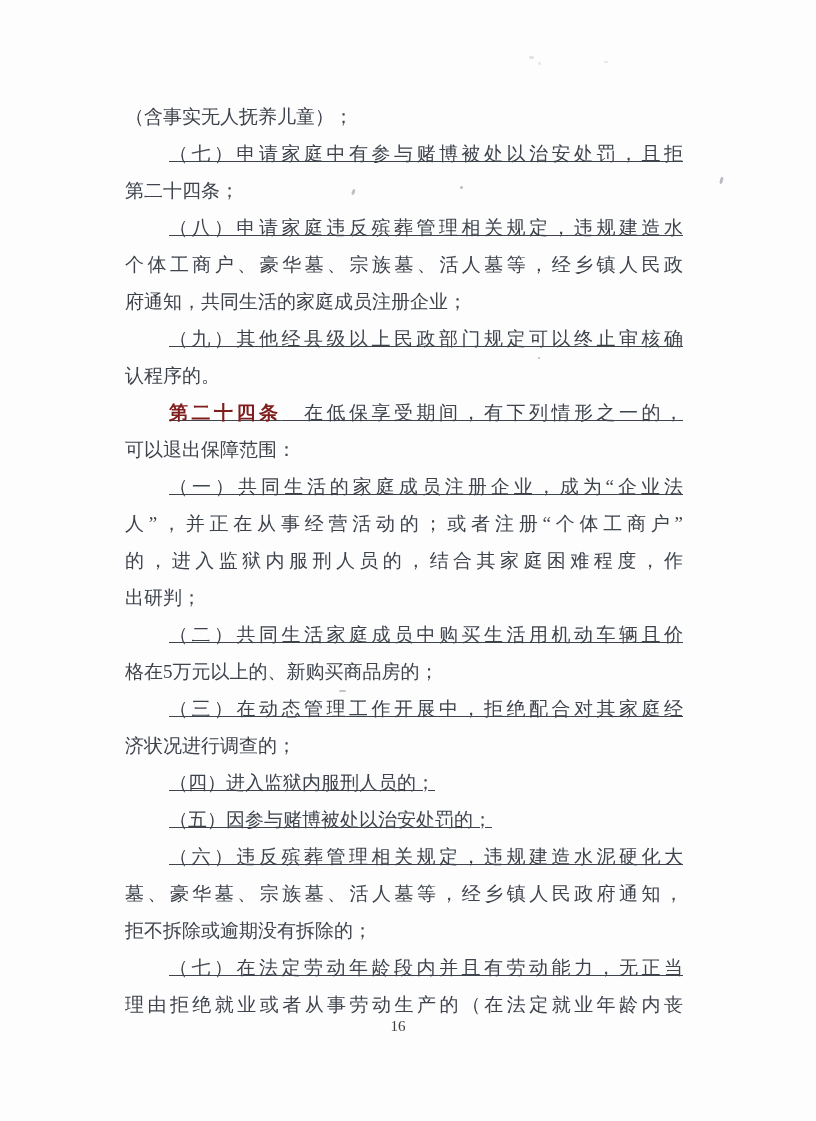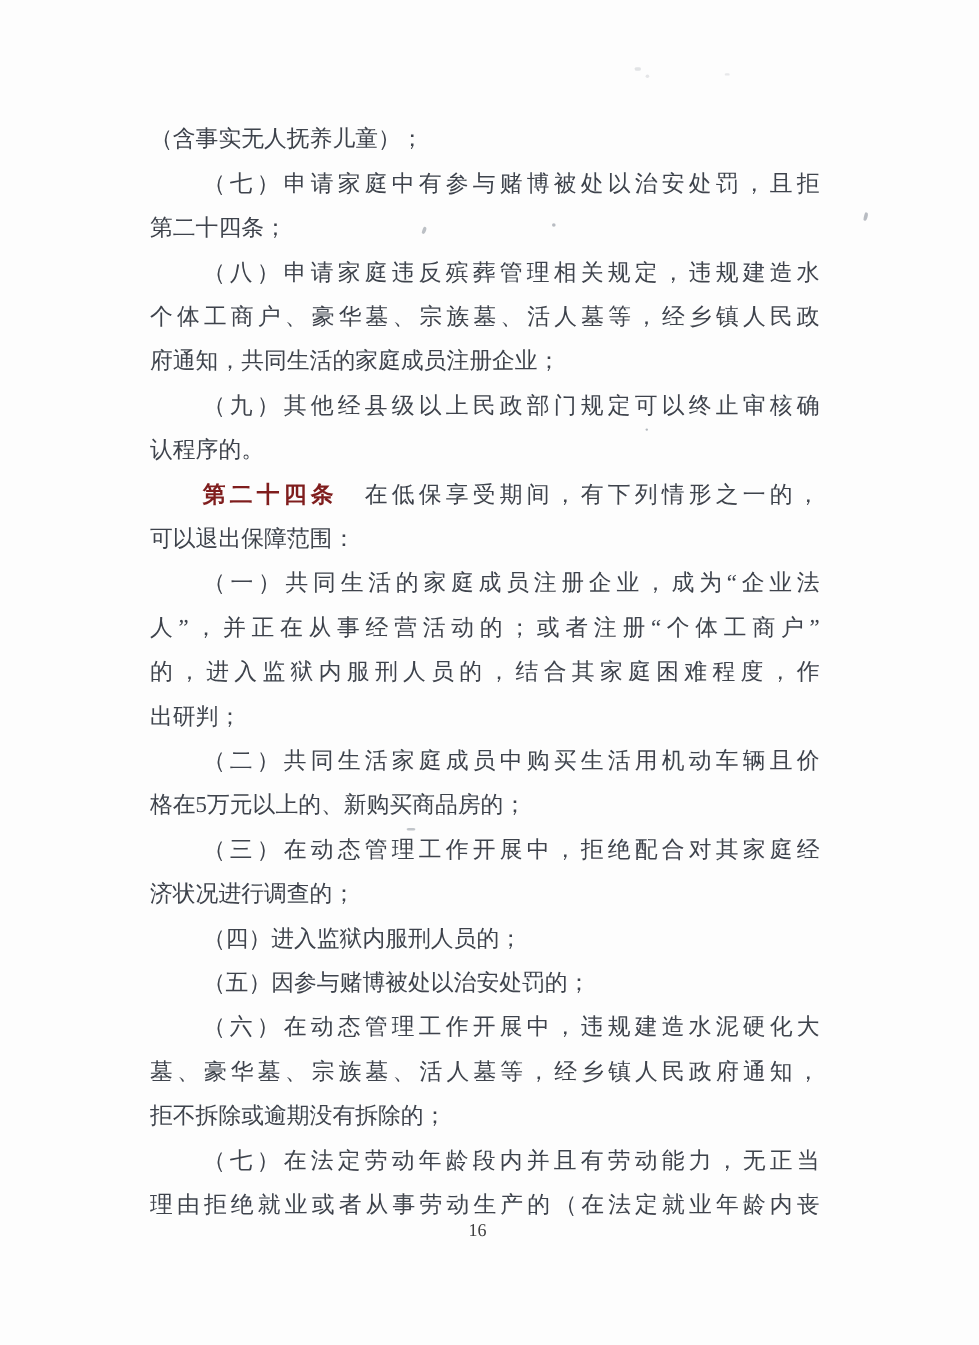--- a/index.html
+++ b/index.html
@@ -34,20 +34,21 @@
     text-align: justify;
     text-align-last: left;
     letter-spacing: 0;
   }
   .line.fill {
     white-space: normal;
     text-align-last: justify;
   }
   .line.indent {
     padding-left: 44px;
+    text-decoration: underline;
   }
   .line .bold-lead {
     font-weight: bold;
     color: #7f1d1d;
   }
   .page-number {
     position: absolute;
     top: 1015px;
     left: 0;
     width: 796px;
@@ -90,21 +91,21 @@
       <div class="line indent fill">（一）共同生活的家庭成员注册企业，成为“企业法</div>
       <div class="line fill">人”，并正在从事经营活动的；或者注册“个体工商户”</div>
       <div class="line fill">的，进入监狱内服刑人员的，结合其家庭困难程度，作</div>
       <div class="line">出研判；</div>
       <div class="line indent fill">（二）共同生活家庭成员中购买生活用机动车辆且价</div>
       <div class="line">格在5万元以上的、新购买商品房的；</div>
       <div class="line indent fill">（三）在动态管理工作开展中，拒绝配合对其家庭经</div>
       <div class="line">济状况进行调查的；</div>
       <div class="line indent">（四）进入监狱内服刑人员的；</div>
       <div class="line indent">（五）因参与赌博被处以治安处罚的；</div>
-      <div class="line indent fill">（六）在动态管理工作开展中，违规建造水泥硬化大</div>
+      <div class="line indent fill">（六）违反殡葬管理相关规定，违规建造水泥硬化大</div>
       <div class="line fill">墓、豪华墓、宗族墓、活人墓等，经乡镇人民政府通知，</div>
       <div class="line">拒不拆除或逾期没有拆除的；</div>
       <div class="line indent fill">（七）在法定劳动年龄段内并且有劳动能力，无正当</div>
       <div class="line fill">理由拒绝就业或者从事劳动生产的（在法定就业年龄内丧</div>
     </div>
 
   <div class="page-number">16</div>
 
   <div class="speck tick-1"></div>
   <div class="speck dot-1"></div>

